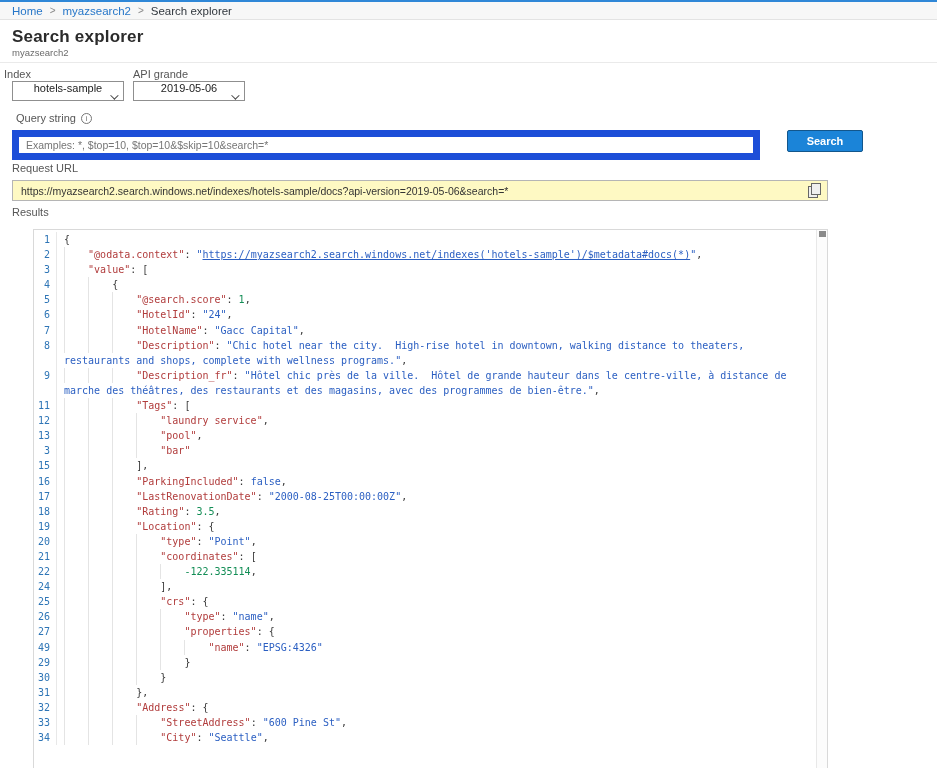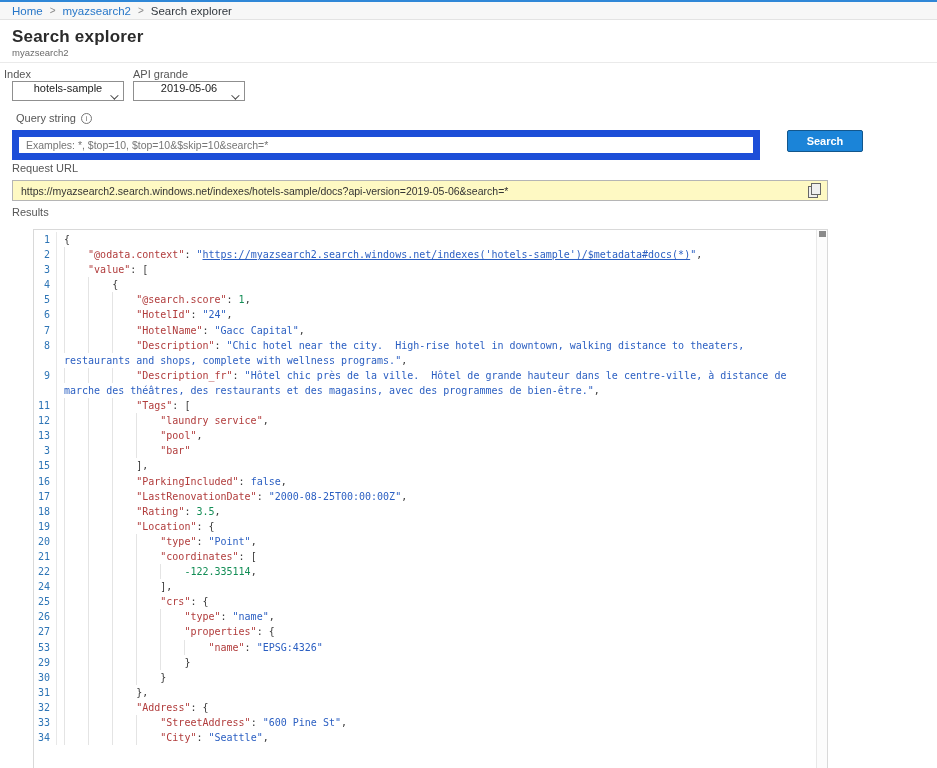--- a/index.html
+++ b/index.html
@@ -244,21 +244,21 @@
       </div>
       <div class="row">
         <span class="ln">26</span>
         <span class="code"><span class="iu"></span><span class="iu"></span><span class="iu"></span><span class="iu"></span><span class="iu"></span><span class="tk-k">"type"</span><span class="tk-p">: </span><span class="tk-s">"name"</span><span class="tk-p">,</span></span>
       </div>
       <div class="row">
         <span class="ln">27</span>
         <span class="code"><span class="iu"></span><span class="iu"></span><span class="iu"></span><span class="iu"></span><span class="iu"></span><span class="tk-k">"properties"</span><span class="tk-p">: {</span></span>
       </div>
       <div class="row">
-        <span class="ln">53</span>
+        <span class="ln">49</span>
         <span class="code"><span class="iu"></span><span class="iu"></span><span class="iu"></span><span class="iu"></span><span class="iu"></span><span class="iu"></span><span class="tk-k">"name"</span><span class="tk-p">: </span><span class="tk-s">"EPSG:4326"</span></span>
       </div>
       <div class="row">
         <span class="ln">29</span>
         <span class="code"><span class="iu"></span><span class="iu"></span><span class="iu"></span><span class="iu"></span><span class="iu"></span><span class="tk-p">}</span></span>
       </div>
       <div class="row">
         <span class="ln">30</span>
         <span class="code"><span class="iu"></span><span class="iu"></span><span class="iu"></span><span class="iu"></span><span class="tk-p">}</span></span>
       </div>

